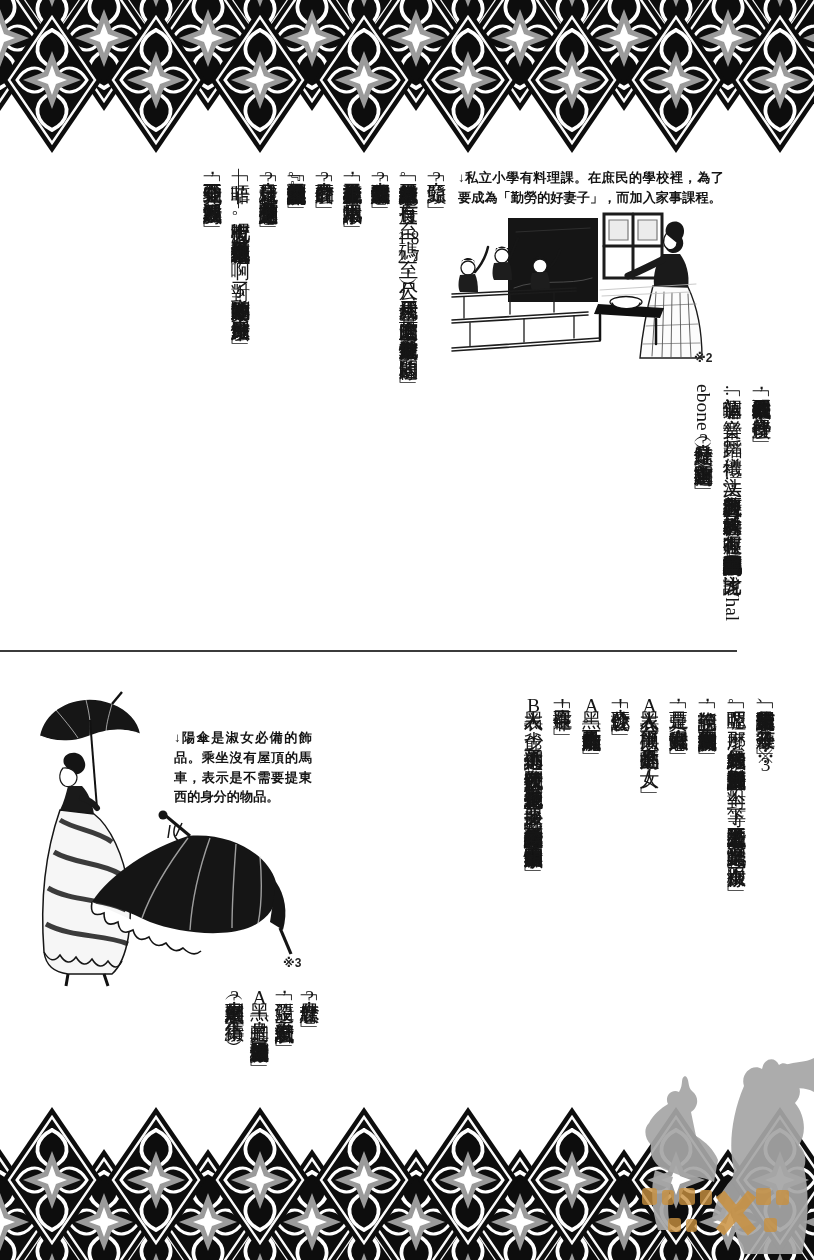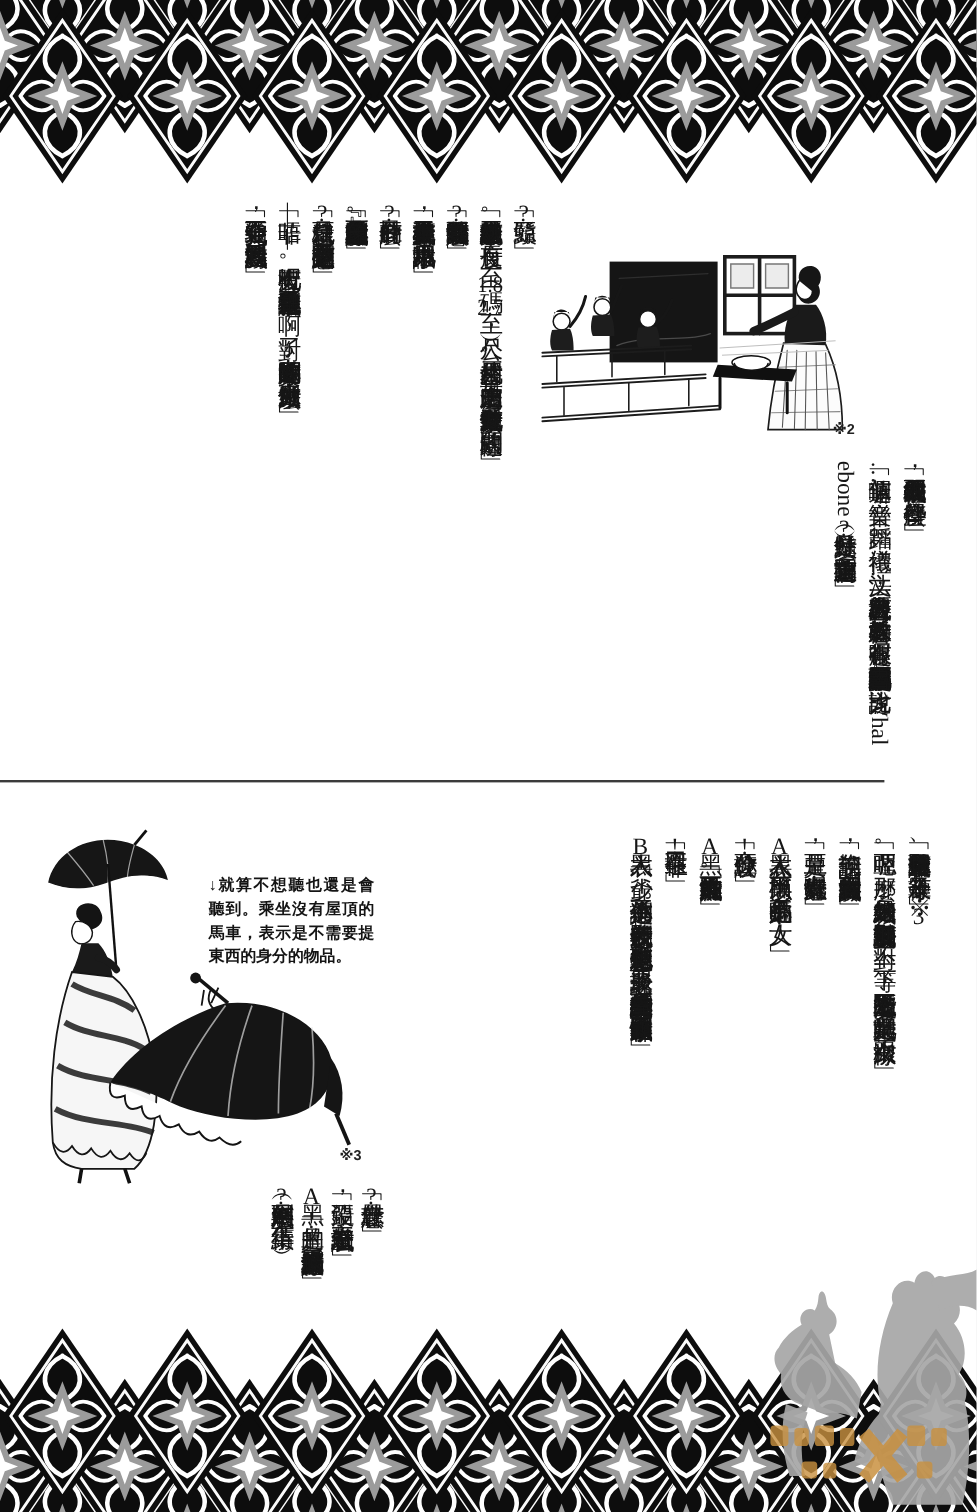--- a/index.html
+++ b/index.html
@@ -66,20 +66,21 @@
         <use href="#orn" x="260" y="80"></use>
         <use href="#orn" x="364" y="80"></use>
         <use href="#orn" x="468" y="80"></use>
         <use href="#orn" x="572" y="80"></use>
         <use href="#orn" x="676" y="80"></use>
         <use href="#orn" x="780" y="80"></use>
         <use href="#orn" x="884" y="80"></use>
     </svg>
   </div>
 
+  <div class="caption" style="left:458px;top:168px;width:266px;">↓私立小學有料理課。在庶民的學校裡，為了要成為「勤勞的好妻子」，而加入家事課程。</div>
 
   <svg class="illu" style="left:450px;top:212px;" width="258" height="148" viewBox="0 0 258 148">
     <g fill="none" stroke="#1c1c1c" stroke-linecap="round">
       <rect x="58" y="6" width="90" height="84" fill="#151515" stroke="none"></rect>
       <path d="M64,76 C88,66 118,74 142,66" stroke="#4a4a4a"></path>
       <path d="M66,20 L140,16" stroke="#2e2e2e"></path>
       <rect x="154" y="2" width="58" height="64" fill="#ffffff" stroke-width="3"></rect>
       <path d="M183,2 L183,66 M154,34 L212,34" stroke-width="3"></path>
       <path d="M159,8 h19 v20 h-19 z M188,8 h19 v20 h-19 z" stroke-width="1.2" fill="#ececec" stroke="#777"></path>
       <path d="M228,10 C234,12 236,20 232,26 C236,34 230,42 222,41 C216,40 212,32 216,22 C214,14 220,8 228,10 Z" fill="#161616" stroke="none"></path>
@@ -143,21 +144,21 @@
     <path d="M48,74 C44,62 64,58 68,70 C72,78 66,85 56,85 Z" fill="#141414"></path>
     <path d="M47,78 C42,84 43,93 49,96 C55,98 61,94 61,87 C60,81 54,77 47,78 Z" fill="#ffffff" stroke="#141414" stroke-width="1.2"></path>
     <path d="M52,96 C50,104 48,112 44,120 C54,129 70,131 78,124 C76,112 72,102 66,96 Z" fill="#1a1a1a"></path>
     <path d="M66,108 C74,110 78,114 81,118" stroke="#1a1a1a" stroke-width="6" fill="none" stroke-linecap="round"></path>
     <path d="M44,120 C30,160 24,210 28,262 C30,276 38,282 52,284 L96,284 C112,270 118,230 112,196 C108,166 94,136 78,124 Z" fill="#f6f6f6" stroke="#161616" stroke-width="1.5"></path>
     <path d="M44,130 C60,140 80,140 96,152 M38,162 C58,174 84,172 104,184 M32,198 C56,212 86,208 110,220 M30,234 C56,248 88,244 112,254" stroke="#1a1a1a" stroke-width="5" fill="none" opacity="0.85"></path>
     <path d="M28,262 q8,14 16,3 q8,13 16,2 q8,13 16,2 q8,13 16,2 q8,12 14,0" stroke="#161616" stroke-width="1.5" fill="none"></path>
     <path d="M52,284 L50,296 M88,284 L92,296" stroke="#111111" stroke-width="3"></path>
   </svg>
 
-  <div class="caption" style="left:174px;top:728px;width:138px;">↓就算不想聽也還是會聽到。乘坐沒有屋頂的馬車，表示是不需要提東西的身分的物品。</div>
+  <div class="caption" style="left:174px;top:728px;width:138px;">↓陽傘是淑女必備的飾品。乘坐沒有屋頂的馬車，表示是不需要提東西的身分的物品。</div>
 
   <svg class="illu" style="left:70px;top:810px;" width="224" height="154" viewBox="0 0 224 154">
     <path d="M120,26 L96,6" stroke="#141414" stroke-width="3"></path>
     <circle cx="93" cy="5" r="4.5" fill="#141414"></circle>
     <path d="M106,14 C102,22 104,28 110,32 M112,13 L106,26 M100,15 L98,28" stroke="#141414" stroke-width="1.5" fill="none"></path>
     <path d="M118,26 C80,38 40,64 22,92 C48,96 62,104 80,112 C106,122 150,128 178,118 C200,110 210,92 206,72 C198,44 160,22 118,26 Z" fill="#151515"></path>
     <path d="M118,28 C100,52 82,80 72,108 M140,28 C130,56 122,88 120,120 M166,34 C164,62 162,92 162,118 M190,46 C192,70 192,94 188,114" stroke="#e8e8e8" stroke-width="1.4" fill="none" opacity="0.65"></path>
     <path d="M22,92 q-3,17 12,11 q0,16 14,9 q2,15 15,8 q4,14 16,7 q6,13 17,6 q8,12 17,5 q10,10 18,3" stroke="#141414" stroke-width="1.6" fill="#ffffff"></path>
     <path d="M206,72 C215,85 218,102 213,120 L200,112 Z" fill="#151515"></path>
     <path d="M210,118 L221,144" stroke="#141414" stroke-width="3.2"></path>

